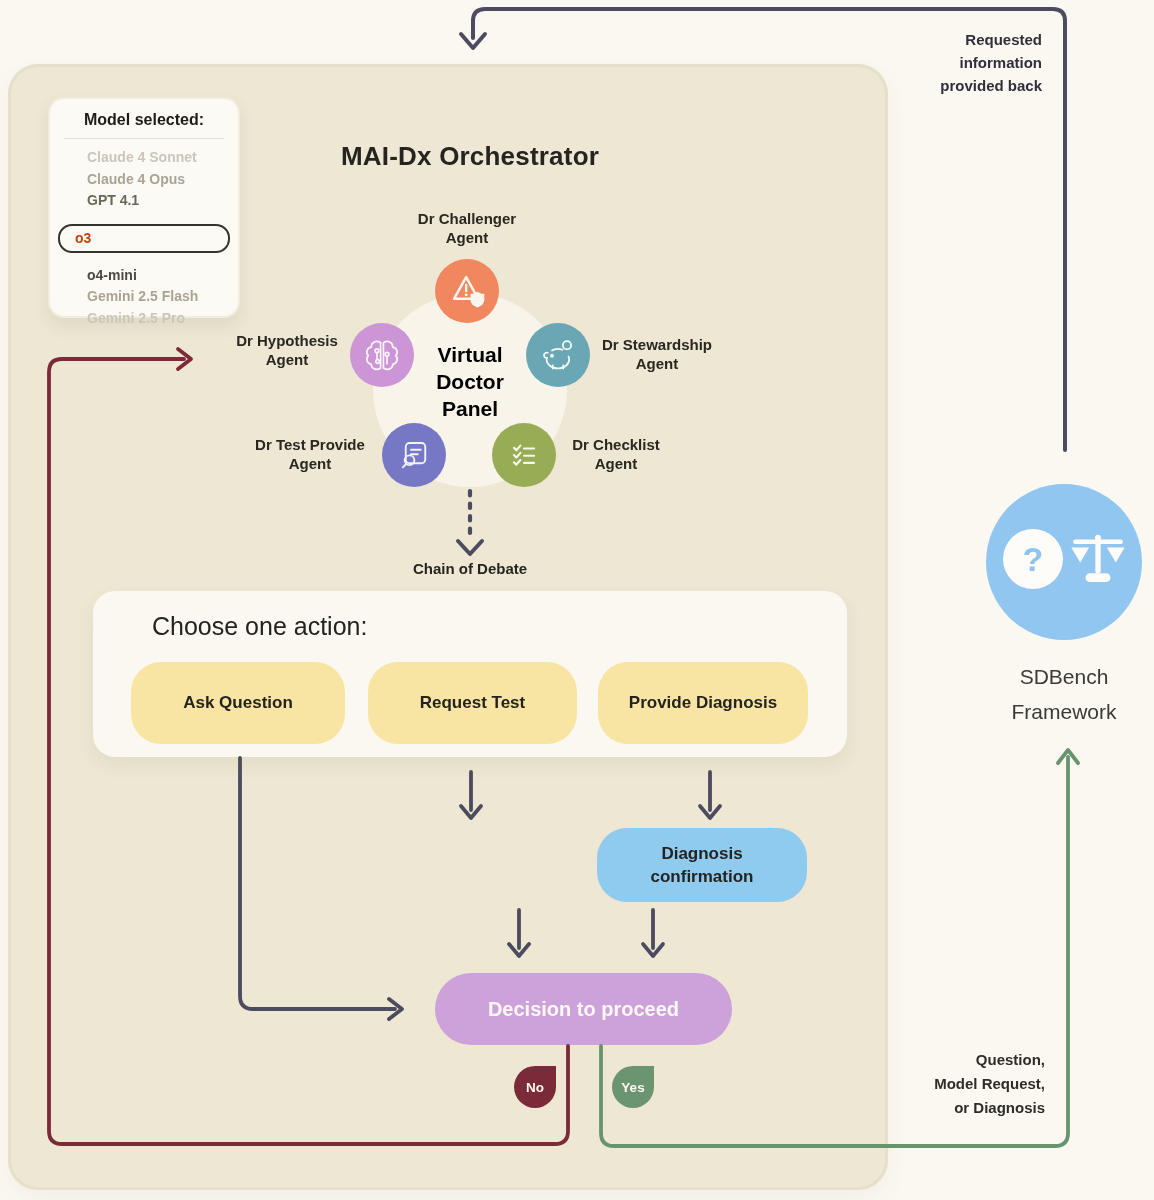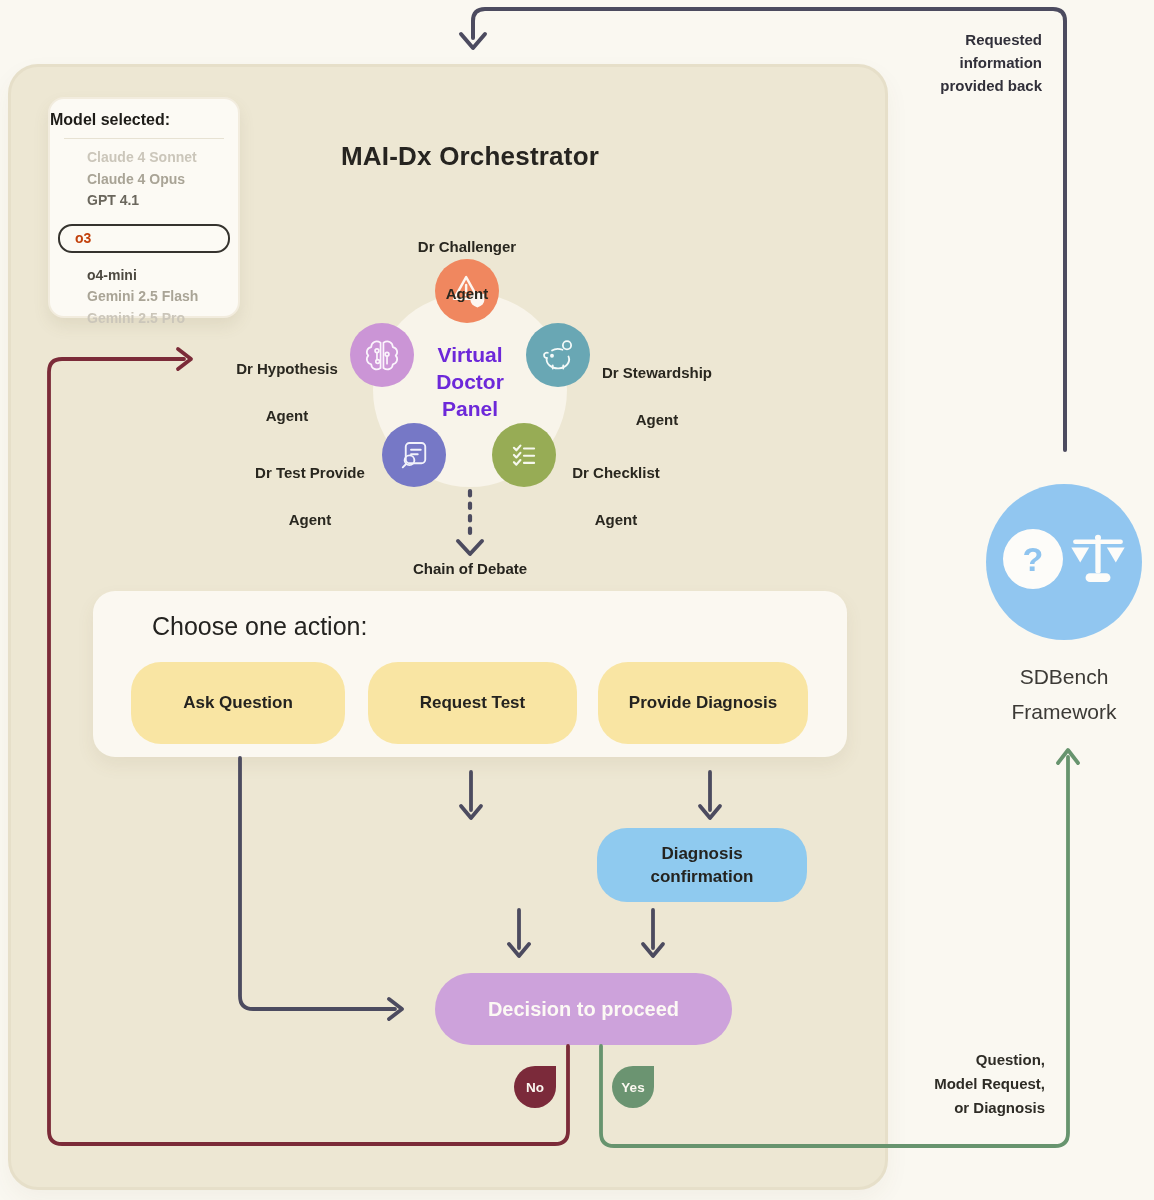--- a/index.html
+++ b/index.html
@@ -5,37 +5,37 @@
   html,body{margin:0;padding:0;}
   body{width:1154px;height:1200px;background:#FAF8F1;font-family:"Liberation Sans",sans-serif;position:relative;overflow:hidden;color:#28261F;}
   .abs{position:absolute;}
   #stage{position:absolute;inset:0;width:1154px;height:1200px;}
 
   
   .main-box{left:8px;top:64px;width:874px;height:1120px;background:#EDE7D3;border:3px solid #E6DFC9;border-radius:30px;box-shadow:0 10px 24px rgba(90,75,40,.05);z-index:1;}
 
   
   .model-panel{left:48px;top:97px;width:192px;height:221px;background:#FCFAF4;border:2px solid #F2ECDE;border-radius:16px;box-shadow:0 8px 16px rgba(110,95,55,.10);z-index:3;padding-top:12px;box-sizing:border-box;}
-  .model-title{font-size:16px;font-weight:bold;color:#1E1C18;}
+  .model-title{text-align:center;font-size:16px;font-weight:bold;color:#1E1C18;}
   .model-divider{height:1px;background:#E7E2D3;margin:9px 14px 8px 14px;}
   .model-item{font-size:14px;font-weight:bold;padding-left:37px;height:21.5px;line-height:21.5px;}
   .tone-f2{color:#CBC6BA;}
   .tone-f1{color:#A9A496;}
   .tone-s1{color:#6A665C;}
   .tone-s2{color:#4D4940;}
   .model-selected{margin:12px 8px;height:25px;line-height:25px;border:2px solid #35332E;border-radius:14px;padding-left:15px;color:#c2410c;background:#FCFAF4;}
 
   
   .page-title{left:250px;top:141px;width:440px;text-align:center;font-size:26px;font-weight:bold;color:#262420;z-index:3;letter-spacing:.2px;}
   .agent-label{width:150px;text-align:center;font-size:15px;font-weight:bold;line-height:18.5px;color:#29271F;z-index:4;}
-  .agent-label span{display:block;margin-top:28px;}
+  .agent-label span{display:block;}
 
   
   .panel-circle{left:373px;top:293px;width:194px;height:194px;border-radius:50%;background:#F8F4EA;z-index:2;}
-  .panel-circle-text{left:395px;top:341px;width:150px;text-align:center;font-size:21px;font-weight:bold;line-height:27px;color:#6d28d9;z-index:3;}
+  .panel-circle-text{left:395px;top:341px;width:150px;text-align:center;font-size:21px;font-weight:bold;line-height:27px;color:#000000;z-index:3;}
   .panel-circle-text span{display:block;}
   .agent-circle{width:64px;height:64px;border-radius:50%;z-index:3;display:flex;align-items:center;justify-content:center;}
   .c-challenger{left:435px;top:259px;background:#F0875F;}
   .c-hypothesis{left:350px;top:323px;background:#CB95D6;}
   .c-stewardship{left:526px;top:323px;background:#69A7B4;}
   .c-testchooser{left:382px;top:423px;background:#7678C6;}
   .c-checklist{left:492px;top:423px;background:#97AC55;}
 
   .chain-label{left:370px;top:560px;width:200px;text-align:center;font-size:15px;font-weight:bold;color:#26241E;z-index:3;}
 

